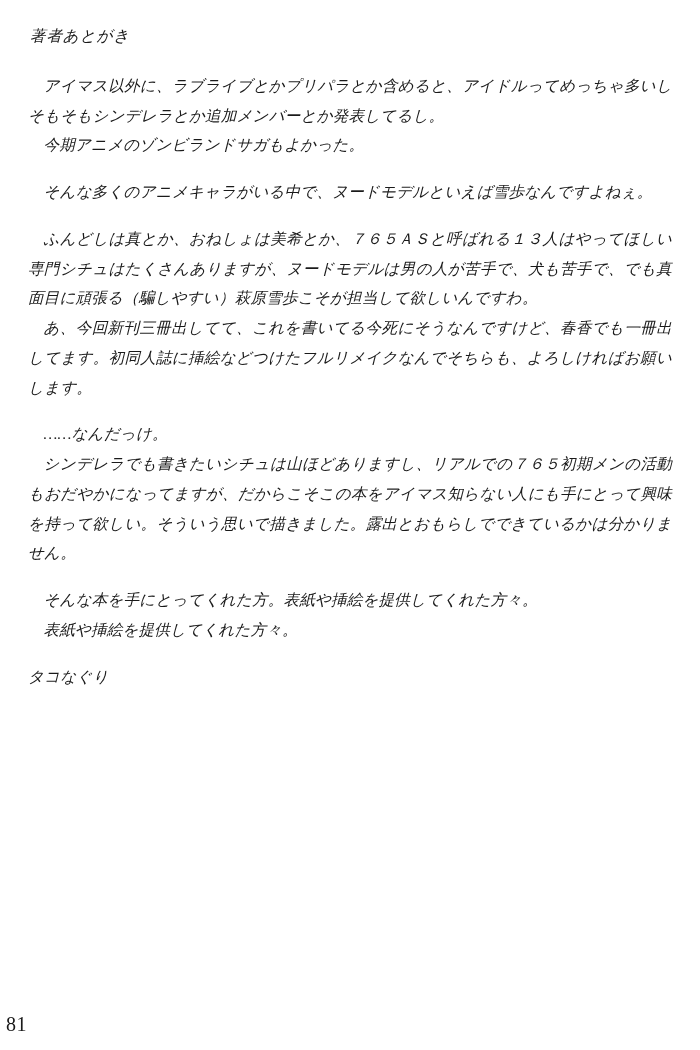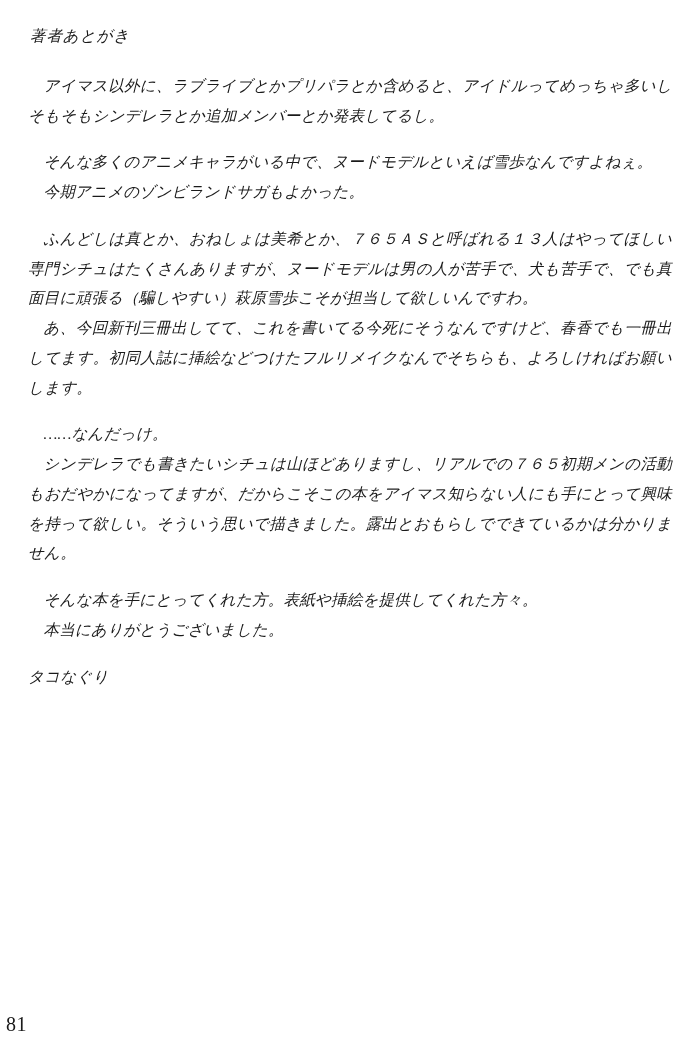--- a/index.html
+++ b/index.html
@@ -64,26 +64,26 @@
 </style>
 </head>
 <body>
 
 <div class="page">
 
   <h1 class="doc-title">著者あとがき</h1>
 
   <div class="body-text">
     <p class="para indent">アイマス以外に、ラブライブとかプリパラとか含めると、アイドルってめっちゃ多いしそもそもシンデレラとか追加メンバーとか発表してるし。</p>
+    <p class="para indent">今期アニメのゾンビランドサガもよかった。</p>
     <p class="para indent gap">そんな多くのアニメキャラがいる中で、ヌードモデルといえば雪歩なんですよねぇ。</p>
-    <p class="para indent">今期アニメのゾンビランドサガもよかった。</p>
     <p class="para indent gap">ふんどしは真とか、おねしょは美希とか、７６５ＡＳと呼ばれる１３人はやってほしい専門シチュはたくさんありますが、ヌードモデルは男の人が苦手で、犬も苦手で、でも真面目に頑張る（騙しやすい）萩原雪歩こそが担当して欲しいんですわ。</p>
     <p class="para indent">あ、今回新刊三冊出してて、これを書いてる今死にそうなんですけど、春香でも一冊出してます。初同人誌に挿絵などつけたフルリメイクなんでそちらも、よろしければお願いします。</p>
     <p class="para indent gap">……なんだっけ。</p>
     <p class="para indent">シンデレラでも書きたいシチュは山ほどありますし、リアルでの７６５初期メンの活動もおだやかになってますが、だからこそこの本をアイマス知らない人にも手にとって興味を持って欲しい。そういう思いで描きました。露出とおもらしでできているかは分かりません。</p>
     <p class="para indent gap">そんな本を手にとってくれた方。表紙や挿絵を提供してくれた方々。</p>
-    <p class="para indent">本当にありがとうございました。</p>
+    <p class="para indent">表紙や挿絵を提供してくれた方々。</p>
     <p class="para gap">タコなぐり</p>
   </div>
 
   <div class="page-number">81</div>
 
 </div>
 
 </body></html>

